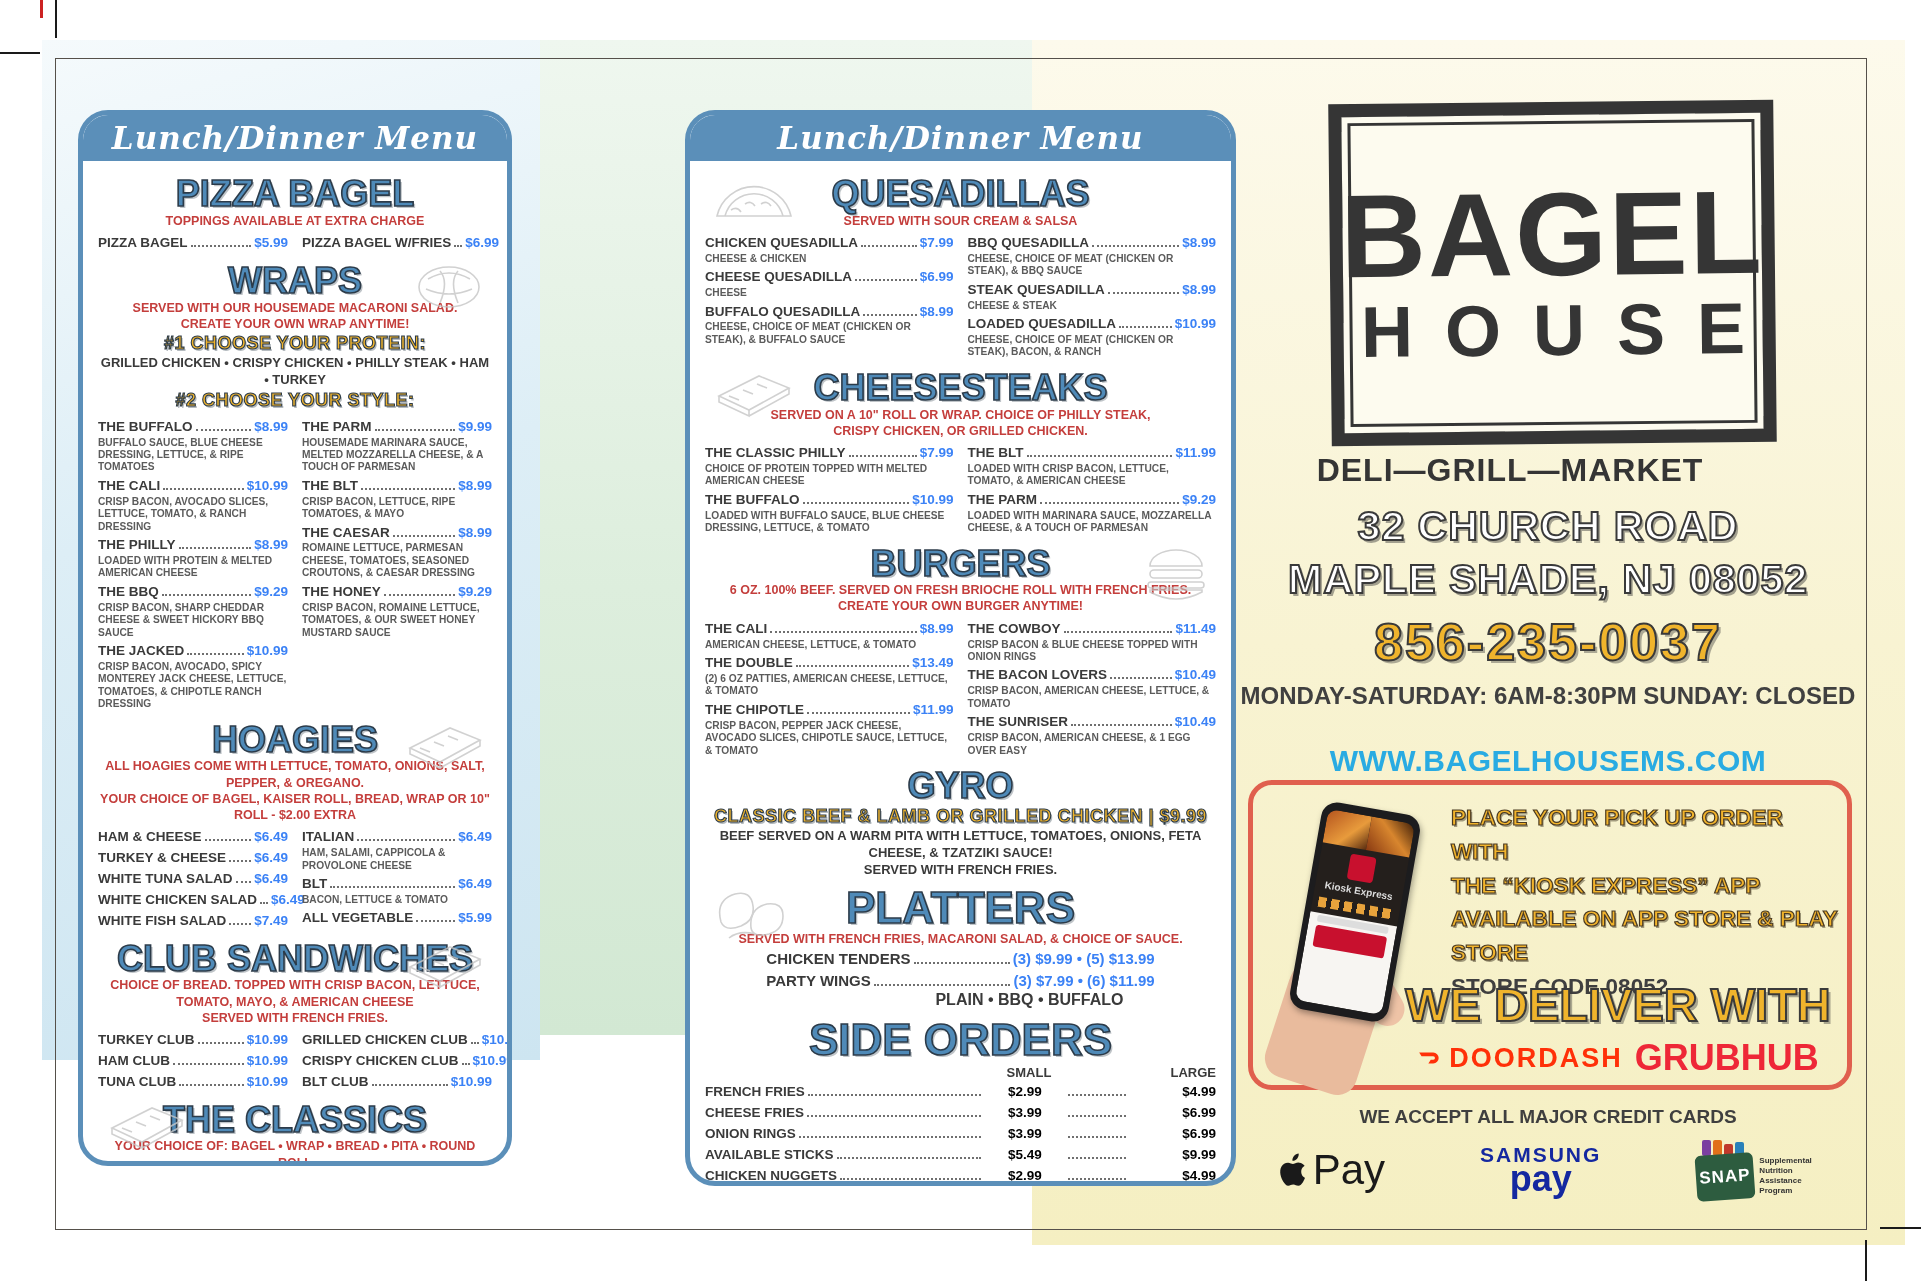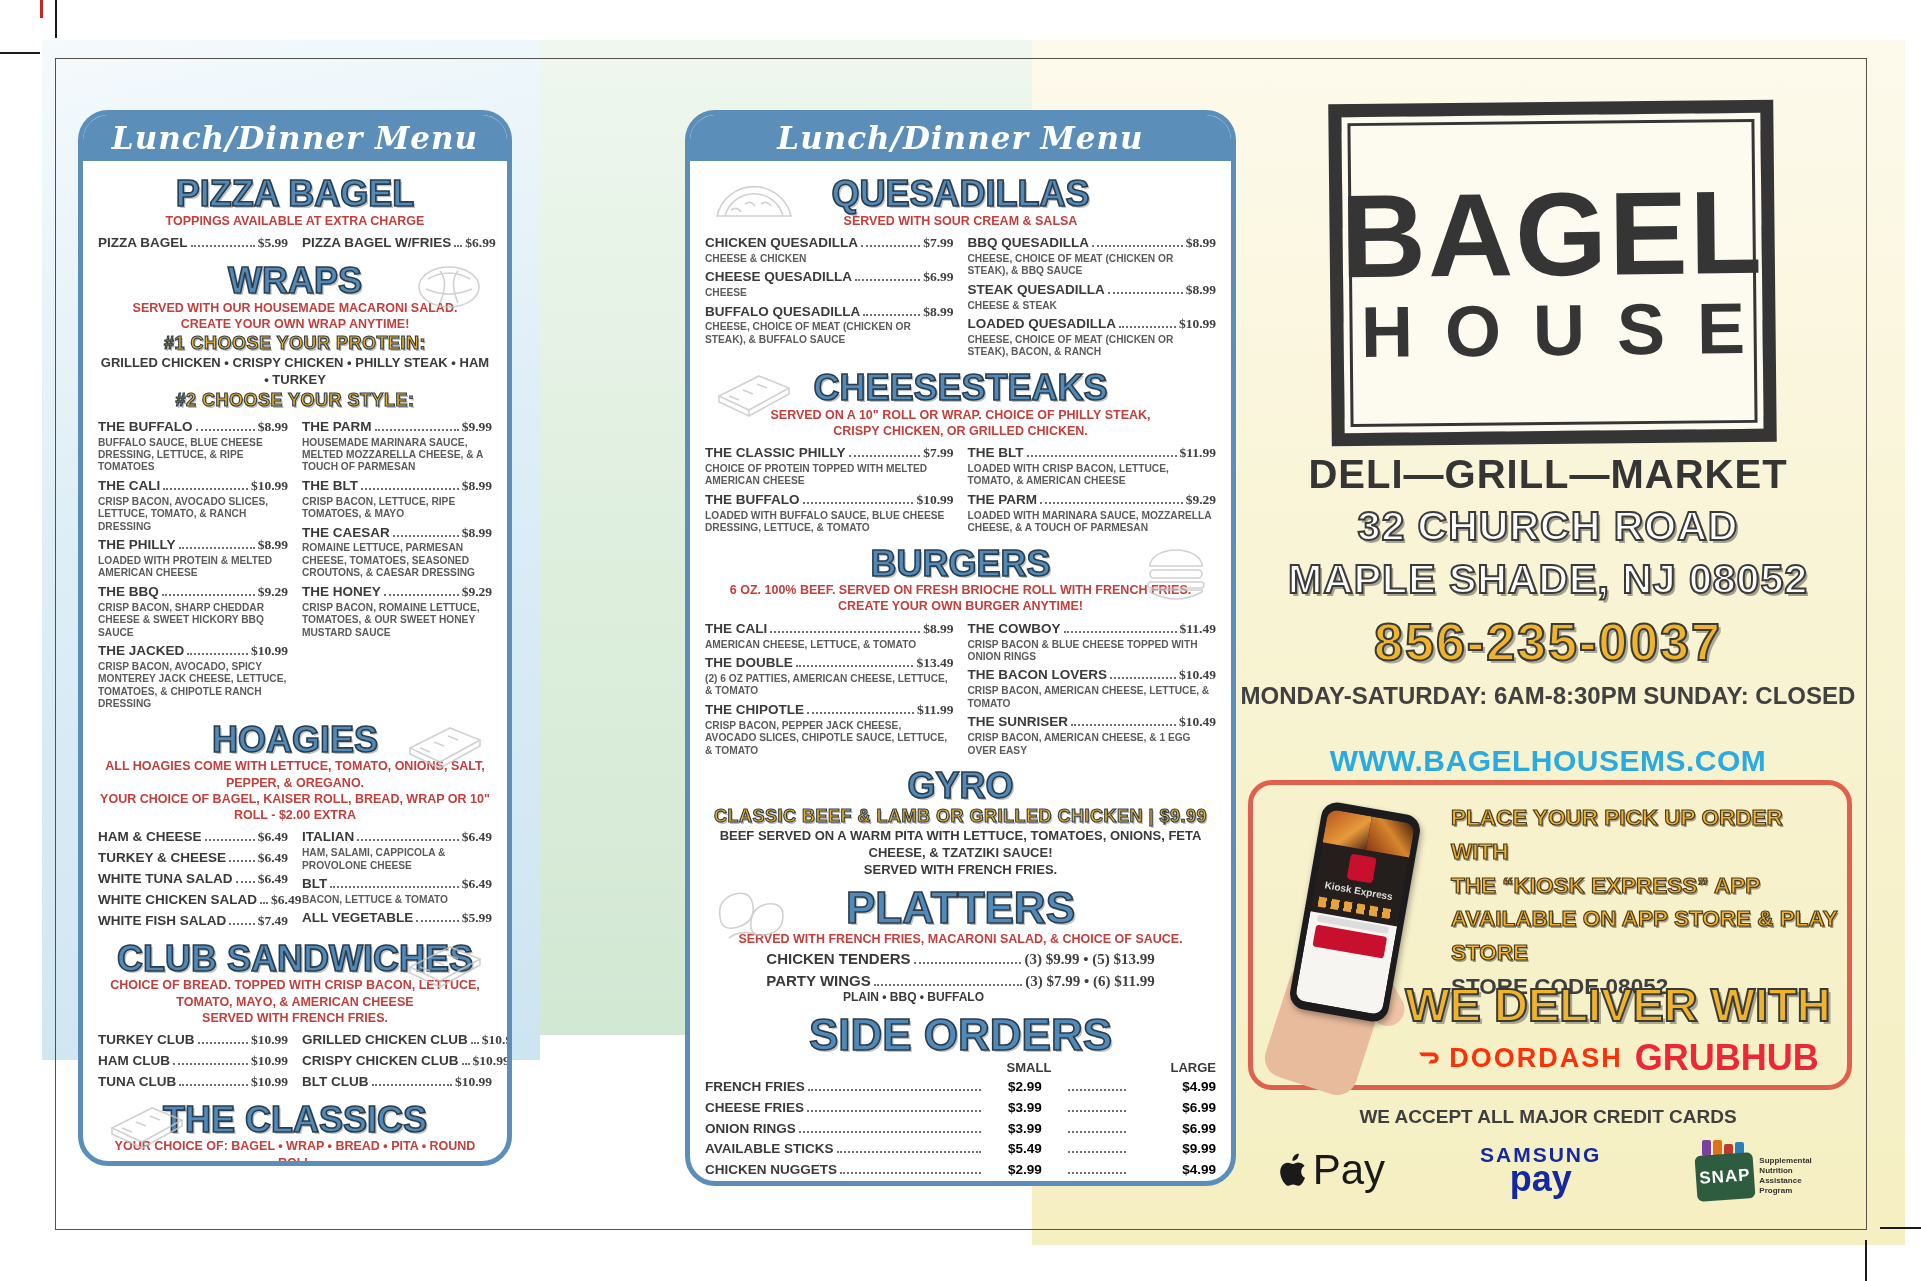--- a/index.html
+++ b/index.html
@@ -39,29 +39,29 @@
   .section{position:relative;text-align:center;margin-top:7px;}
   .heading{font-weight:bold;color:#4f8ab8;font-size:36px;line-height:1.02;
     -webkit-text-stroke:1.6px #2c3b49;letter-spacing:0px;
     text-shadow:2px 2px 0 rgba(44,59,73,.30);}
   .h-big{font-size:44px;}
   .sub{font-weight:bold;font-size:12.5px;line-height:1.3;color:#c43e3c;}
   .sub.red{color:#c43e3c;}
   .sub.dark{color:#3a3a3a;font-size:13px;}
   .sub.yellow{color:#f0b42c;font-size:18px;letter-spacing:.5px;
     -webkit-text-stroke:1.1px #2c3b49;text-shadow:1.5px 1.5px 0 rgba(44,59,73,.35);}
-  .sub.left-indent{text-align:left;margin-left:27%;font-size:12px;}
+  .sub.left-indent{text-align:center;margin-left:27%;font-size:16px;}
 
   .cols{display:flex;gap:14px;text-align:left;margin-top:4px;}
   .col{flex:1;min-width:0;}
   .item{margin:2px 0 4px;}
   .item-line{display:flex;align-items:baseline;}
   .item-name{font-weight:bold;font-size:13.5px;color:#3a3a3a;white-space:nowrap;line-height:1.25;}
   .dots{flex:1;border-bottom:2px dotted #6f6f6f;margin:0 3px 3px;min-width:8px;}
-  .price{font-weight:bold;font-size:13.5px;color:#404040;white-space:nowrap;font-family:Liberation Serif, serif;}
+  .price{font-weight:bold;font-size:13.5px;color:#3b82f6;white-space:nowrap;}
   .desc{font-weight:bold;font-size:10.2px;color:#5b5b5b;line-height:1.22;margin-top:1px;}
 
   .crow{display:flex;align-items:baseline;width:76%;margin:3px auto 0;}
   .crow .item-name,.crow .price{font-size:15px;}
 
   .sidehdr{display:flex;font-weight:bold;font-size:13px;color:#3a3a3a;margin-top:2px;}
   .sidehdr .fx{flex:1;}
   .sidehdr .sc{width:82px;text-align:center;}
   .sidehdr .gap{width:58px;}
   .sidehdr .lc{width:88px;text-align:right;}
@@ -78,21 +78,21 @@
 
   
   .rp{position:absolute;text-align:center;color:#3a3a3a;}
   #logo-frame{left:1330px;top:102px;width:445px;height:342px;box-sizing:border-box;
     border:13px solid #353535;box-shadow:inset 0 0 0 6px #fdfbef,inset 0 0 0 9px #353535;
     transform:rotate(-.6deg);display:flex;flex-direction:column;align-items:center;
     justify-content:center;background:#fdfbef;}
   .logo-bagel{font-weight:bold;font-size:118px;line-height:.92;color:#353535;letter-spacing:2px;}
   .logo-house{font-weight:bold;font-size:72px;line-height:1;color:#353535;
     letter-spacing:32px;margin-right:-32px;margin-top:6px;}
-  #tagline{left:1190px;top:452px;width:716px;font-weight:bold;font-size:40px;letter-spacing:1px;color:#353535;}
+  #tagline{left:1152px;top:452px;width:716px;font-weight:bold;font-size:32px;letter-spacing:1px;color:#353535;}
   .addr{left:1190px;width:716px;font-weight:bold;color:#ffffff;font-size:41px;
     -webkit-text-stroke:2px #3a3a3a;text-shadow:2.5px 2.5px 0 rgba(58,58,58,.45);letter-spacing:1px;}
   #addr1{top:503px;}
   #addr2{top:556px;}
   #phone{left:1190px;top:612px;width:716px;font-weight:bold;font-size:52px;color:#f0b42c;
     -webkit-text-stroke:2px #3a3a3a;text-shadow:3px 3px 0 rgba(58,58,58,.4);letter-spacing:2px;}
   #hours{left:1190px;top:682px;width:716px;font-weight:bold;font-size:24px;color:#404040;}
   #website{left:1190px;top:744px;width:716px;font-weight:bold;font-size:30px;color:#29abe2;letter-spacing:.5px;}
 
   #promo-box{left:1248px;top:780px;width:604px;height:310px;box-sizing:border-box;

